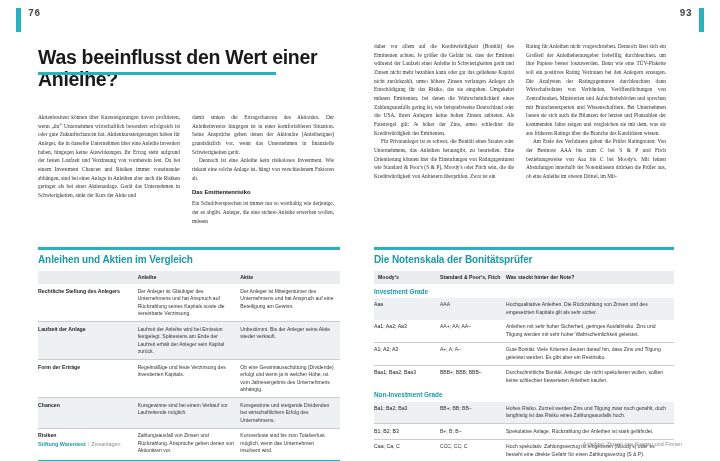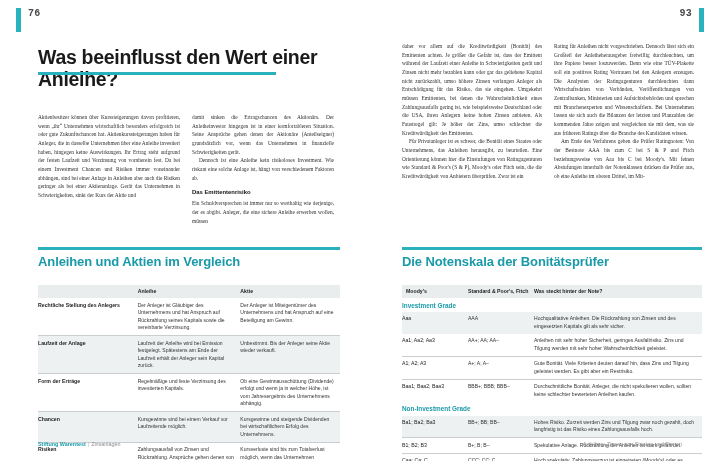--- a/index.html
+++ b/index.html
@@ -42,21 +42,21 @@
   .folio-right { right: 28px; }
 
   
   .half-left {
     position: absolute;
     left: 38px; top: 0;
     width: 302px; height: 461px;
   }
   .half-right {
     position: absolute;
-    left: 402px; top: 0;
+    left: 374px; top: 0;
     width: 300px; height: 409px;
   }
 
   
   .headline {
     position: absolute;
     left: 0; top: 30px;
     width: 290px;
     font-size: 19.5px;
     line-height: 1.12;
@@ -120,24 +120,24 @@
     background: #29b2bd;
     width: 100%;
   }
   .box-rule-bottom {
     height: 2.6px;
     background: #29b2bd;
     width: 100%;
     margin-top: 2px;
   }
   .box-title {
-    font-size: 13px;
+    font-size: 10px;
     font-weight: bold;
     color: #1a9aa8;
-    padding: 4px 0 16px 0;
+    padding: 4px 0 6px 0;
     letter-spacing: -0.1px;
   }
 
   table.grid {
     width: 100%;
     border-collapse: collapse;
     table-layout: fixed;
   }
   table.grid td, table.grid th {
     vertical-align: top;

